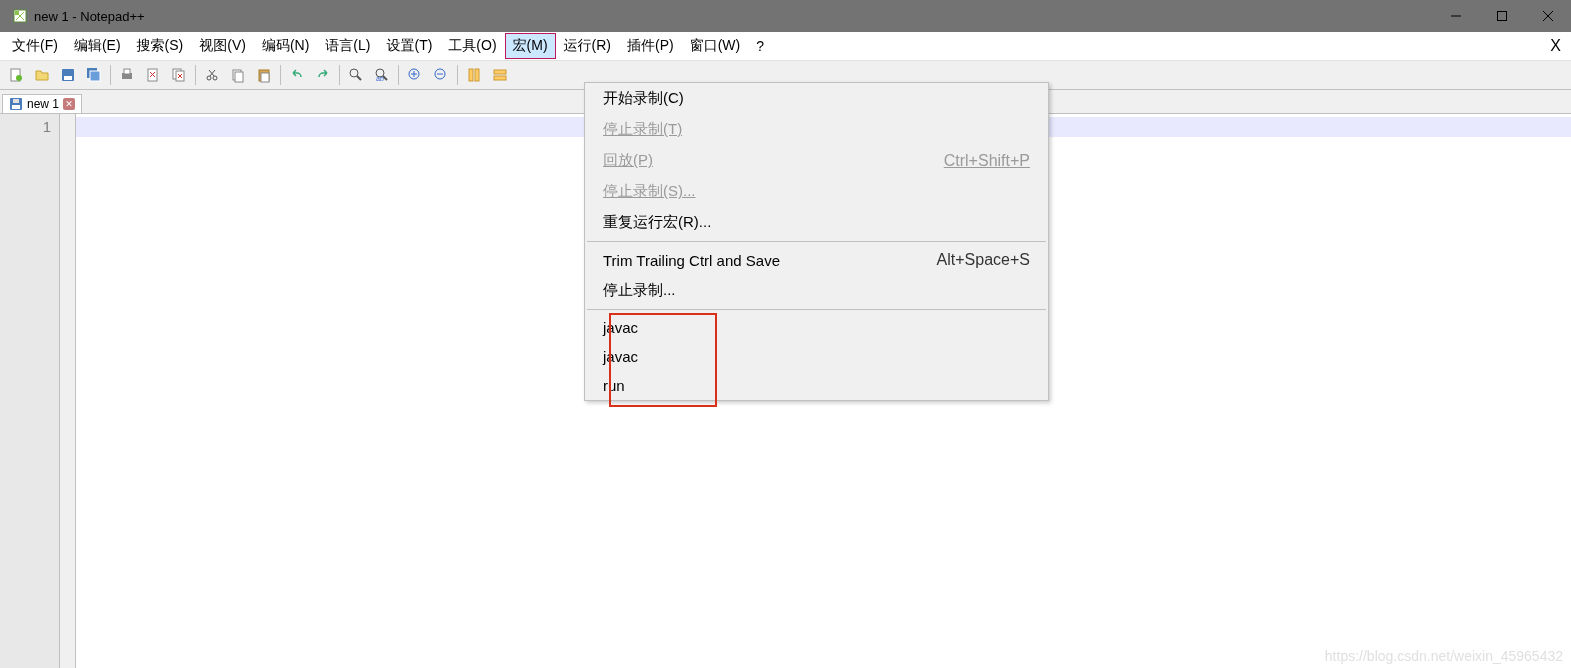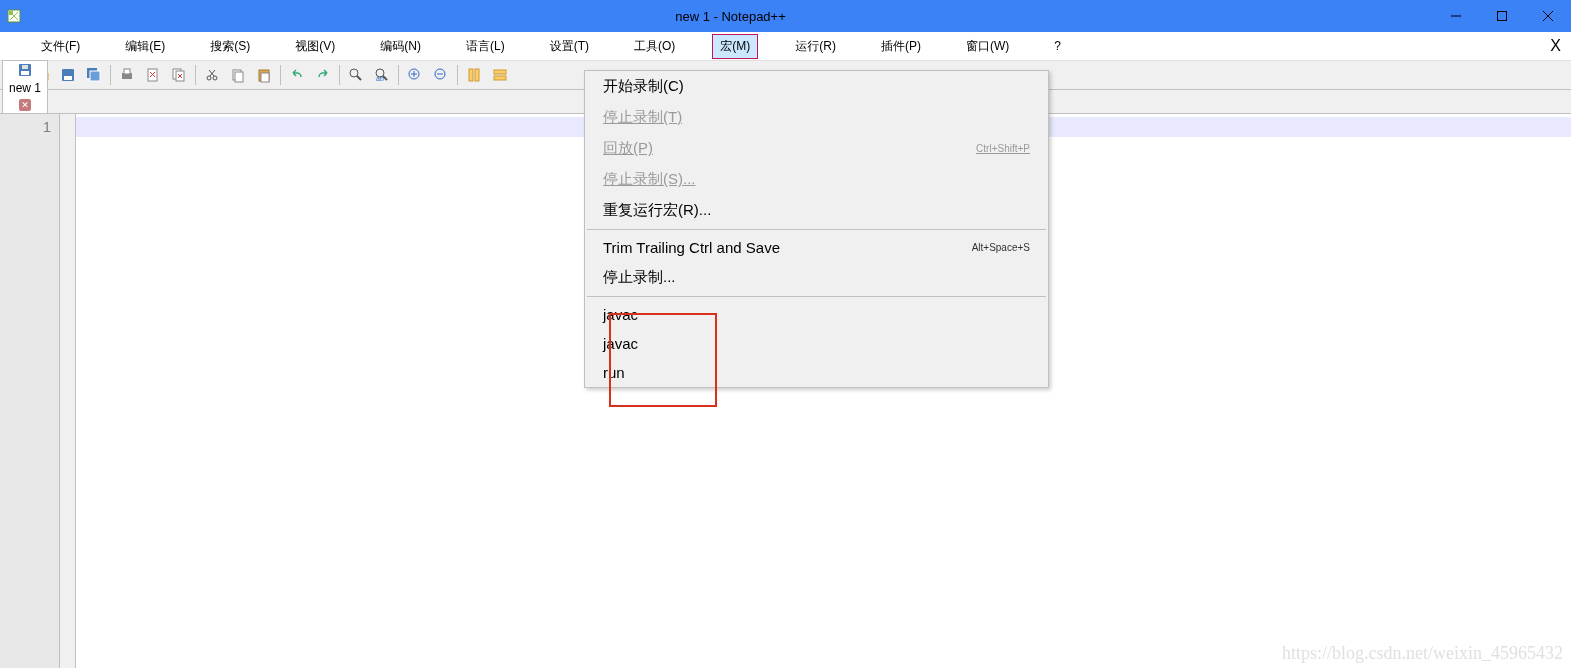--- a/index.html
+++ b/index.html
@@ -1,54 +1,54 @@
 <!DOCTYPE html>
 <html><head>
 <meta charset="utf-8">
 <style>
 * { margin: 0; padding: 0; box-sizing: border-box; font-family: "Microsoft YaHei", "Segoe UI", sans-serif; }
 body { background: #fff; width: 1571px; height: 668px; overflow: hidden; position: relative; }
 
-.title-bar { height: 32px; display: flex; align-items: center; padding-left: 6px; background: #3b82f6; text-align: center; }
+.title-bar { height: 32px; display: flex; align-items: center; padding-left: 12px; background: #737373; }
 .title-bar .app-icon { width: 16px; height: 16px; margin-right: 6px; }
 .title-bar .title-text { font-size: 13px; color: #000; flex: 1; }
 .title-bar .win-controls { display: flex; }
 .title-bar .win-btn { width: 46px; height: 32px; display: flex; align-items: center; justify-content: center; font-size: 14px; color: #000; }
 .win-btn svg { width: 10px; height: 10px; }
 
 .menu-bar { height: 28px; display: flex; align-items: center; padding-left: 4px; background: #fff; position: relative; }
-.menu-bar .menu-item { padding: 4px 8px; font-size: 12px; color: #000; cursor: default; margin-left: 29px; }
+.menu-bar .menu-item { padding: 4px 8px; font-size: 14px; color: #000; cursor: default; }
 .menu-bar .menu-item.active { background: #cce8ff; border: 1px solid #be185d; padding: 3px 7px; }
 .menu-bar .close-x { position: absolute; right: 10px; font-size: 16px; }
 
 .toolbar { height: 30px; background: #f0f0f0; border-top: 1px solid #e0e0e0; border-bottom: 1px solid #c0c0c0; display: flex; align-items: center; padding-left: 4px; gap: 2px; }
 .toolbar .tb-btn { width: 24px; height: 24px; display: flex; align-items: center; justify-content: center; }
 .toolbar .sep { width: 1px; height: 20px; background: #c0c0c0; margin: 0 2px; }
 
 .tab-bar { height: 24px; background: #f0f0f0; border-bottom: 1px solid #c0c0c0; display: flex; align-items: flex-end; padding-left: 2px; }
-.tab { background: #fff; border: 1px solid #c0c0c0; border-bottom: none; padding: 2px 6px; display: flex; align-items: center; gap: 4px; font-size: 12px; font-family: monospace; flex-direction: column; }
+.tab { background: #fff; border: 1px solid #c0c0c0; border-bottom: none; padding: 2px 6px; display: flex; align-items: center; gap: 4px; font-size: 12px; font-family: monospace; }
 .tab .disk-icon { width: 14px; height: 14px; }
 .tab .tab-close { width: 12px; height: 12px; background: #c57b7b; color: #fff; display: flex; align-items: center; justify-content: center; font-size: 9px; border-radius: 2px; }
 
 .editor { display: flex; height: calc(100% - 114px); position: relative; }
 .gutter { width: 60px; background: #e8e8e8; border-right: 1px solid #c0c0c0; text-align: right; padding-right: 8px; padding-top: 4px; font-family: monospace; font-size: 15px; color: #808080; }
 .margin { width: 16px; background: #f0f0f0; border-right: 1px solid #c0c0c0; }
 .edit-area { flex: 1; position: relative; }
 .current-line { position: absolute; left: 0; right: 0; top: 3px; height: 20px; background: #e8e8ff; }
 
-.dropdown { position: absolute; left: 584px; top: 70px; width: 465px; background: #f0f0f0; border: 1px solid #c0c0c0; box-shadow: 2px 2px 4px rgba(0,0,0,0.2); z-index: 100; }
+.dropdown { position: absolute; left: 584px; top: 82px; width: 465px; background: #f0f0f0; border: 1px solid #c0c0c0; box-shadow: 2px 2px 4px rgba(0,0,0,0.2); z-index: 100; }
 .dropdown .dd-item { padding: 6px 18px; font-size: 15px; color: #000; display: flex; justify-content: space-between; align-items: center; }
 .dropdown .dd-item.disabled { color: #9a9a9a; text-decoration: underline; }
 .dropdown .dd-sep { height: 1px; background: #c0c0c0; margin: 3px 2px; }
-.dropdown .shortcut { color: #333; font-size: 10px; }
+.dropdown .shortcut { color: #333; font-size: 16px; }
 .dropdown .dd-item.disabled .shortcut { color: #9a9a9a; }
 
 .highlight-box { position: absolute; left: 609px; top: 313px; width: 108px; height: 94px; border: 2px solid #d9301a; z-index: 101; pointer-events: none; }
 
-.watermark { position: absolute; right: 8px; bottom: 4px; font-size: 18px; color: #e0e0e0; font-family: Liberation Serif, serif; }
+.watermark { position: absolute; right: 8px; bottom: 4px; font-size: 14px; color: #e0e0e0; font-family: Liberation Sans, sans-serif; }
 </style>
 </head>
 <body>
 
 <div class="title-bar">
   <span class="app-icon">
     <svg viewBox="0 0 16 16">
         <rect x="2" y="2" width="12" height="12" fill="#fff" stroke="#5a8f3a"></rect>
         <path d="M4 4 L12 12 M4 12 L12 4" stroke="#8bc34a" stroke-width="1"></path>
         <rect x="3" y="3" width="4" height="4" fill="#8bc34a"></rect>

